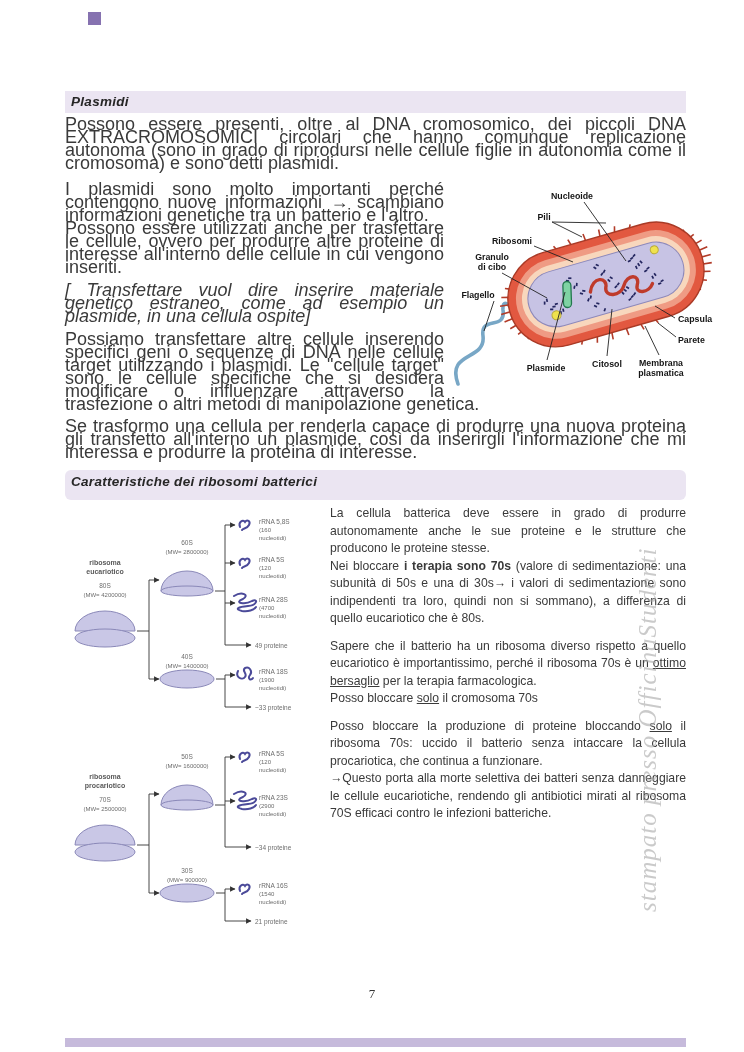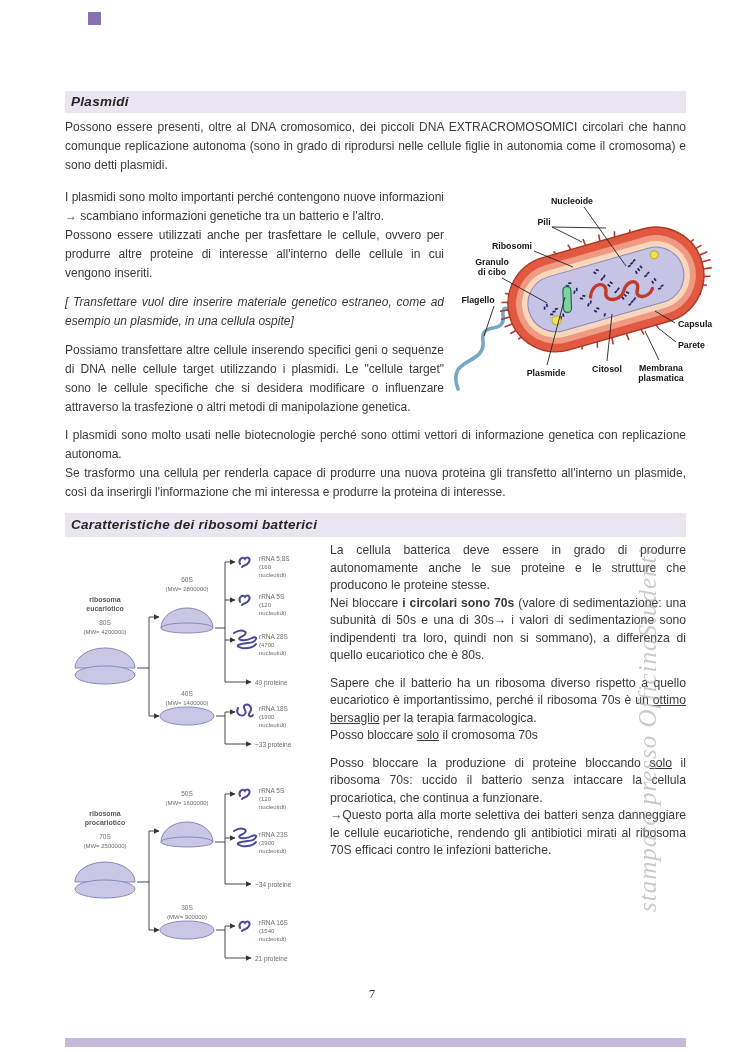--- a/index.html
+++ b/index.html
@@ -1,26 +1,26 @@
 <!DOCTYPE html>
 <html><head>
 <meta charset="utf-8">
 <style>
   html,body{margin:0;padding:0;background:#e9e9e9;}
   .page{position:relative;width:744px;height:1052px;background:#ffffff;margin:0 auto;
         font-family:"Liberation Sans",sans-serif;color:#3a3a3a;overflow:hidden;}
   .content{position:absolute;left:65px;top:91px;width:621px;}
   .secbar{height:22px;line-height:22px;padding-left:6px;font-size:13.5px;font-weight:bold;
           font-style:italic;color:#262626;letter-spacing:.3px;margin:0 0 5px 0;}
-  p{margin:0;font-size:12px;line-height:19px;text-align:justify;}
+  p{margin:0;font-size:18px;line-height:13px;text-align:justify;}
   .gap13{margin-top:13px;} .gap10{margin-top:10px;}
   .note{font-style:italic;}
   .bacteria-float{float:right;width:262px;height:202px;margin:2px -30px 6px 10px;}
   .biotec{clear:both;margin-top:9px;}
-  .bar2{margin-top:11px;height:24px;line-height:24px;}
+  .bar2{margin-top:11px;height:30px;line-height:24px;border-radius:6px;}
   .sec2{display:flex;align-items:flex-start;margin-top:2px;gap:20px;}
   .treecol{width:240px;flex:0 0 240px;}
   .txtcol{flex:1;padding-left:5px;}
   .txtcol p{font-size:12.2px;line-height:17.5px;}
   .seg-b{font-weight:bold;}
   .seg-u{text-decoration:underline;}
   .logo-mark{position:absolute;left:88px;top:12px;width:13px;height:13px;}
   .pageno{position:absolute;left:0;top:986px;width:744px;text-align:center;
           font-size:13px;color:#333;font-family:"Liberation Serif",serif;}
   .footbar{position:absolute;left:65px;top:1038px;width:621px;height:9px;}
@@ -195,21 +195,20 @@
         </svg>
       </div>
 
       <p class="gap13">I plasmidi sono molto importanti perché contengono nuove informazioni → scambiano informazioni genetiche tra un batterio e l'altro.</p>
       <p>Possono essere utilizzati anche per trasfettare le cellule, ovvero per produrre altre proteine di interesse all'interno delle cellule in cui vengono inseriti.</p>
       <p class="note gap10">[ Transfettare vuol dire inserire materiale genetico estraneo, come ad esempio un plasmide, in una cellula ospite]</p>
       <p class="gap10">Possiamo transfettare altre cellule inserendo specifici geni o sequenze di DNA nelle cellule target utilizzando i plasmidi.  Le "cellule target" sono le cellule specifiche che si desidera modificare o influenzare attraverso la trasfezione o altri metodi di manipolazione genetica.</p>
     </div>
 
     <div class="biotec">
-      <p>I plasmidi sono molto usati nelle biotecnologie perché sono ottimi vettori di informazione genetica con replicazione autonoma.</p>
       <p>Se trasformo una cellula per renderla capace di produrre una nuova proteina gli transfetto all'interno un plasmide, così da inserirgli l'informazione che mi interessa e produrre la proteina di interesse.</p>
     </div>
 
     <div class="secbar bar2" style="background: rgb(235, 229, 242);">Caratteristiche dei ribosomi batterici</div>
 
     <div class="sec2">
       <div class="treecol">
         <svg viewBox="0 0 240 210" width="240" height="210">
             <text x="40" y="60" text-anchor="middle" class="tb">ribosoma</text>
             <text x="40" y="69" text-anchor="middle" class="tb">eucariotico</text>
@@ -289,21 +288,21 @@
             <path d="M-5,2 C-7,-3 -2,-6 0,-3 C2,-6 6,-4 4,0 C2,4 -2,3 -3,5" class="rna" transform="translate(180,170)"></path>
             <text x="194" y="169" class="tl">rRNA 16S</text>
             <text x="194" y="177" class="tsm">(1540</text>
             <text x="194" y="185" class="tsm">nucleotidi)</text>
             <line x1="160" y1="202" x2="186" y2="202" class="ln arr"></line>
             <text x="190" y="204.5" class="tl">21 proteine</text>
           </svg>
       </div>
       <div class="txtcol">
         <p>La cellula batterica deve essere in grado di produrre autonomamente anche le sue proteine e le strutture che producono le proteine stesse.</p>
-        <p><span>Nei bloccare </span><span class="seg-b">i circolari  sono 70s</span><span> (valore di sedimentazione: una subunità di 50s e una di 30s→ i valori di sedimentazione sono indipendenti tra loro, quindi non si sommano), a differenza di quello eucariotico che è 80s.</span></p>
+        <p><span>Nei bloccare </span><span class="seg-b">i terapia  sono 70s</span><span> (valore di sedimentazione: una subunità di 50s e una di 30s→ i valori di sedimentazione sono indipendenti tra loro, quindi non si sommano), a differenza di quello eucariotico che è 80s.</span></p>
         <p class="gap10"><span>Sapere che il batterio ha un ribosoma diverso rispetto a quello eucariotico è importantissimo, perché il ribosoma 70s è un </span><span class="seg-u">ottimo bersaglio</span><span> per la terapia farmacologica.</span></p>
         <p><span>Posso bloccare </span><span class="seg-u">solo</span><span> il cromosoma 70s</span></p>
         <p class="gap10"><span>Posso bloccare la produzione di proteine bloccando </span><span class="seg-u">solo</span><span> il ribosoma 70s: uccido il batterio senza intaccare la cellula procariotica, che continua a funzionare.</span></p>
         <p>→Questo porta alla morte selettiva dei batteri senza danneggiare le cellule eucariotiche, rendendo gli antibiotici mirati al ribosoma 70S efficaci contro le infezioni batteriche.</p>
       </div>
     </div>
 
   </div>
 
   <div class="wm">stampato presso OfficinaStudenti</div>

